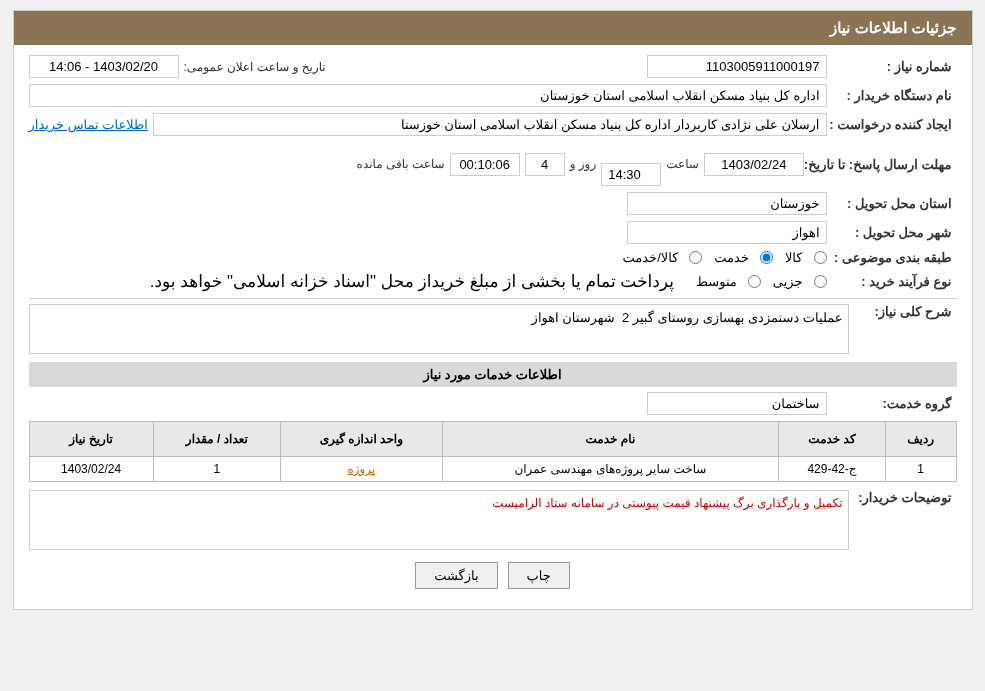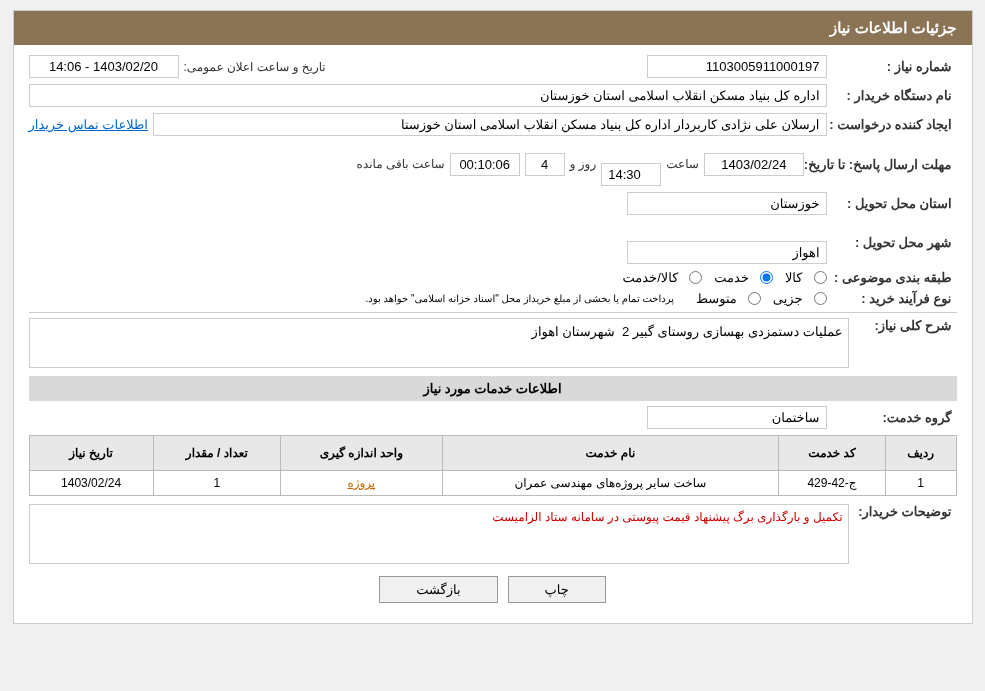--- a/index.html
+++ b/index.html
@@ -124,21 +124,21 @@
       text-decoration: underline;
     }
     .button-row {
       display: flex;
       justify-content: center;
       gap: 10px;
       margin-top: 12px;
       margin-bottom: 10px;
     }
     .btn {
-      padding: 5px 36px;
+      padding: 5px 18px;
       border: 1px solid #999;
       cursor: pointer;
       font-family: Tahoma, Arial, sans-serif;
       font-size: 13px;
       background: #f5f5f5;
     }
     .btn-print {
       background: #f0f0f0;
     }
     .btn-back {
@@ -206,21 +206,21 @@
       </div>
     </div>
 
     <div class="info-row">
       <span class="label">استان محل تحویل :</span>
       <span class="value-box" style="min-width:200px;">خوزستان</span>
     </div>
 
     <div class="info-row">
       <span class="label">شهر محل تحویل :</span>
-      <span class="value-box" style="min-width:200px;margin-top:20px;">اهواز</span>
+      <span class="value-box" style="min-width:200px;">اهواز</span>
     </div>
 
     <div class="info-row">
       <span class="label">طبقه بندی موضوعی :</span>
       <div class="radio-group">
         <div class="radio-item">
           <input type="radio" name="category" style="">
           <span>کالا</span>
         </div>
         <div class="radio-item">
@@ -238,21 +238,21 @@
       <span class="label">نوع فرآیند خرید :</span>
       <div class="radio-group">
         <div class="radio-item">
           <input type="radio" name="process" style="">
           <span>جزیی</span>
         </div>
         <div class="radio-item">
           <input type="radio" name="process" style="">
           <span>متوسط</span>
         </div>
-        <span style="font-size:10px;margin-right:10px;">پرداخت تمام یا بخشی از مبلغ خریداز محل "اسناد خزانه اسلامی" خواهد بود.</span>
+        <span style="font-size:17px;margin-right:10px;">پرداخت تمام یا بخشی از مبلغ خریداز محل "اسناد خزانه اسلامی" خواهد بود.</span>
       </div>
     </div>
 
     <div class="separator-line"></div>
 
     <div class="textarea-wrapper">
       <span class="label" style="min-width:100px;">شرح کلی نیاز:</span>
       <textarea class="textarea-box" rows="2" style="flex: 1 1 0%; direction: rtl;">عملیات دستمزدی بهسازی روستای گبیر 2  شهرستان اهواز</textarea>
     </div>
 

